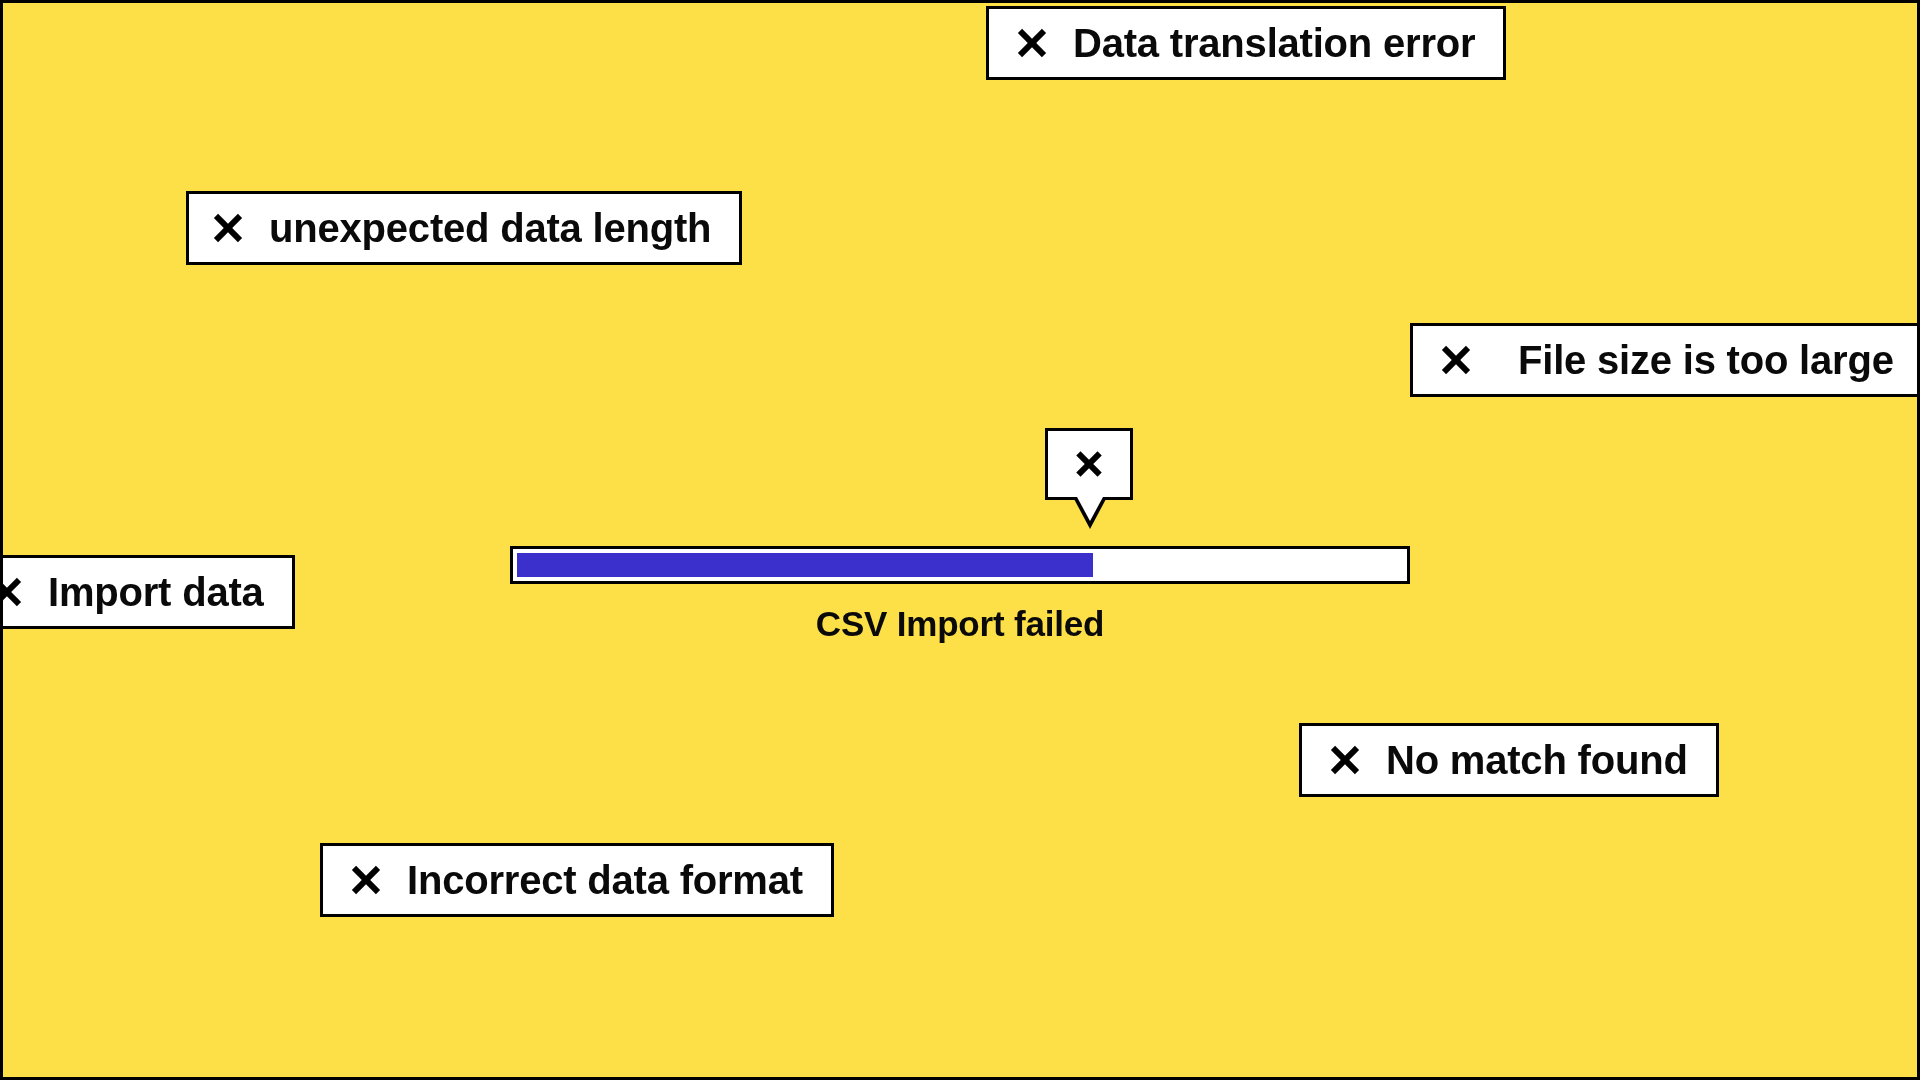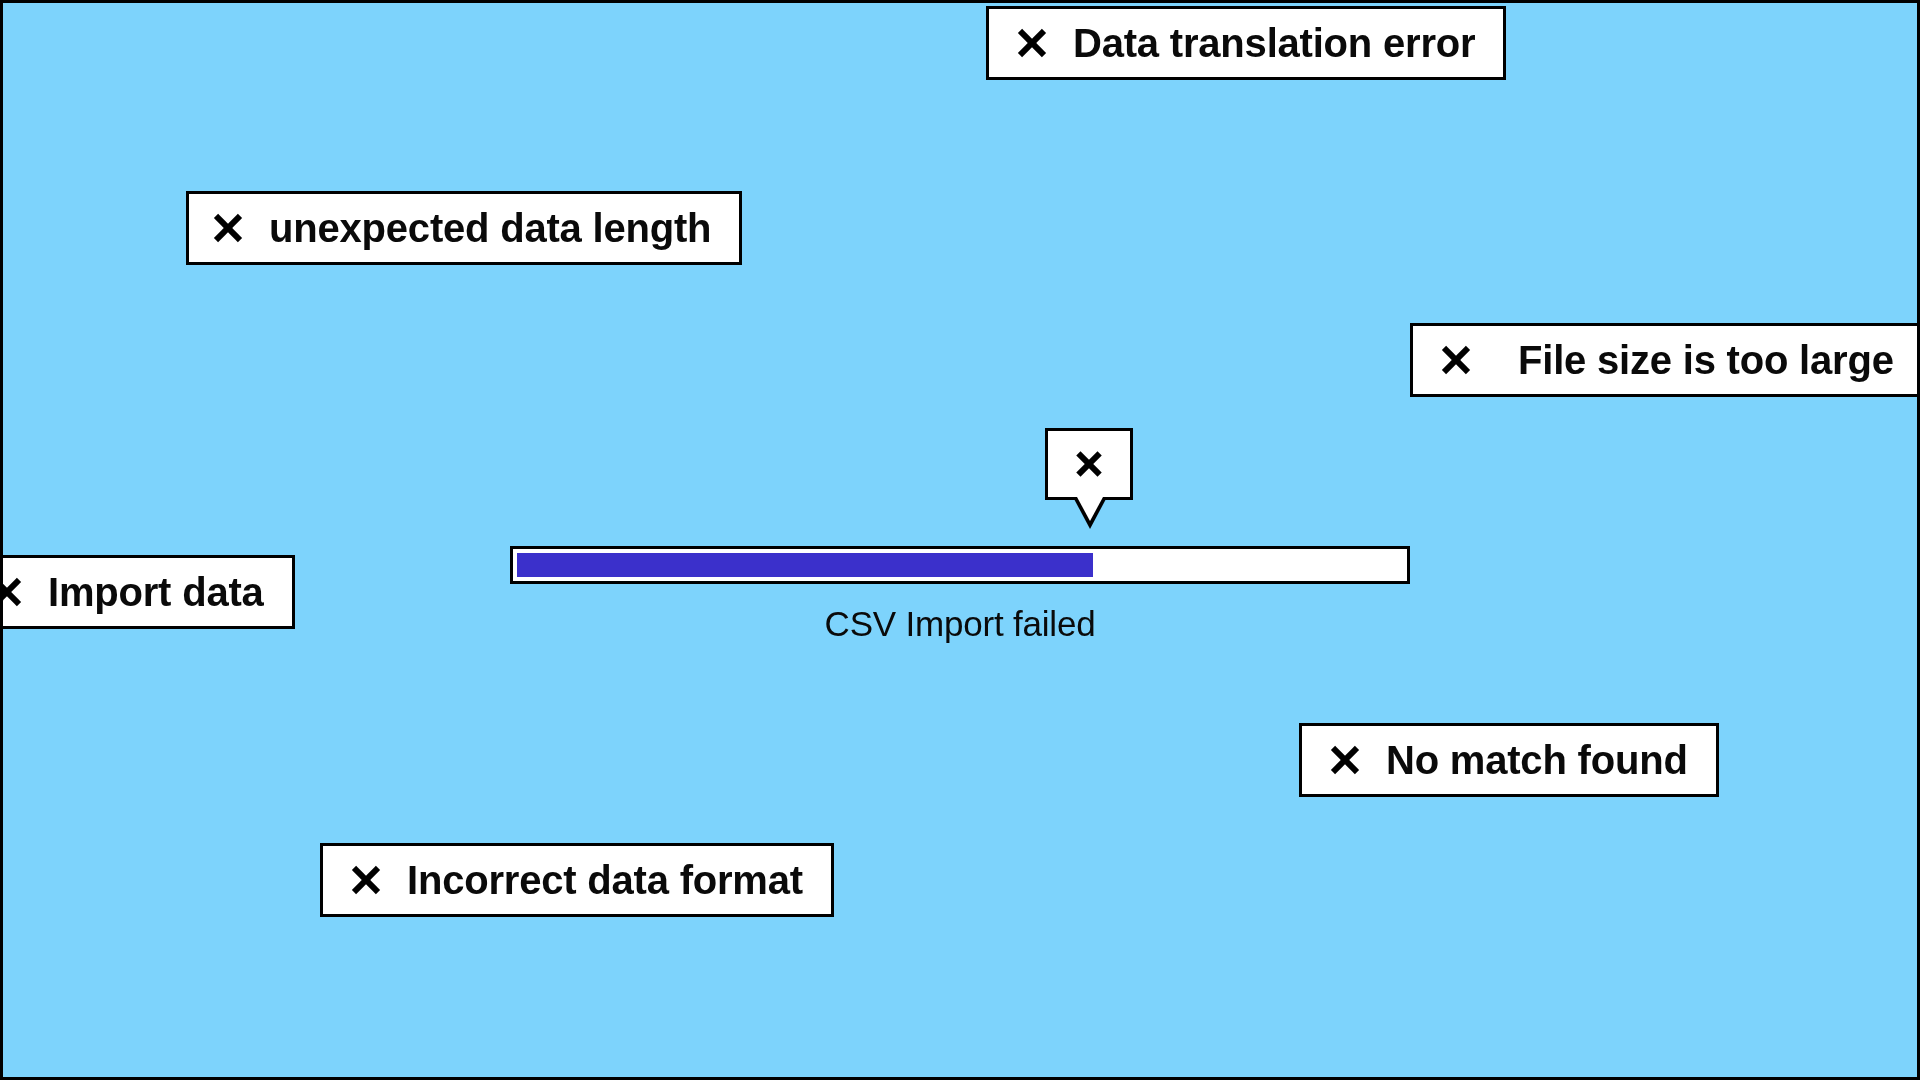--- a/index.html
+++ b/index.html
@@ -14,21 +14,21 @@
     overflow: hidden;
     font-family: "Liberation Sans", sans-serif;
     -webkit-font-smoothing: antialiased;
   }
 
   
   #canvas {
     position: relative;
     width: 1920px;
     height: 1080px;
-    background: #7dd3fc;
+    background: #fde047;
     box-sizing: border-box;
     border: 3px solid #000000;
     overflow: hidden;
   }
 
   
   .toast {
     position: absolute;
     box-sizing: border-box;
     background: #ffffff;
@@ -197,21 +197,21 @@
   }
 
   
   #progress-status {
     position: absolute;
     left: 0px;
     top: 178px;
     width: 900px;
     text-align: center;
     font-size: 35px;
-    font-weight: 400;
+    font-weight: 700;
     color: #0a0a0a;
     letter-spacing: -0.2px;
     line-height: 1;
   }
 </style>
 </head>
 <body>
 
 <div id="canvas">
 

